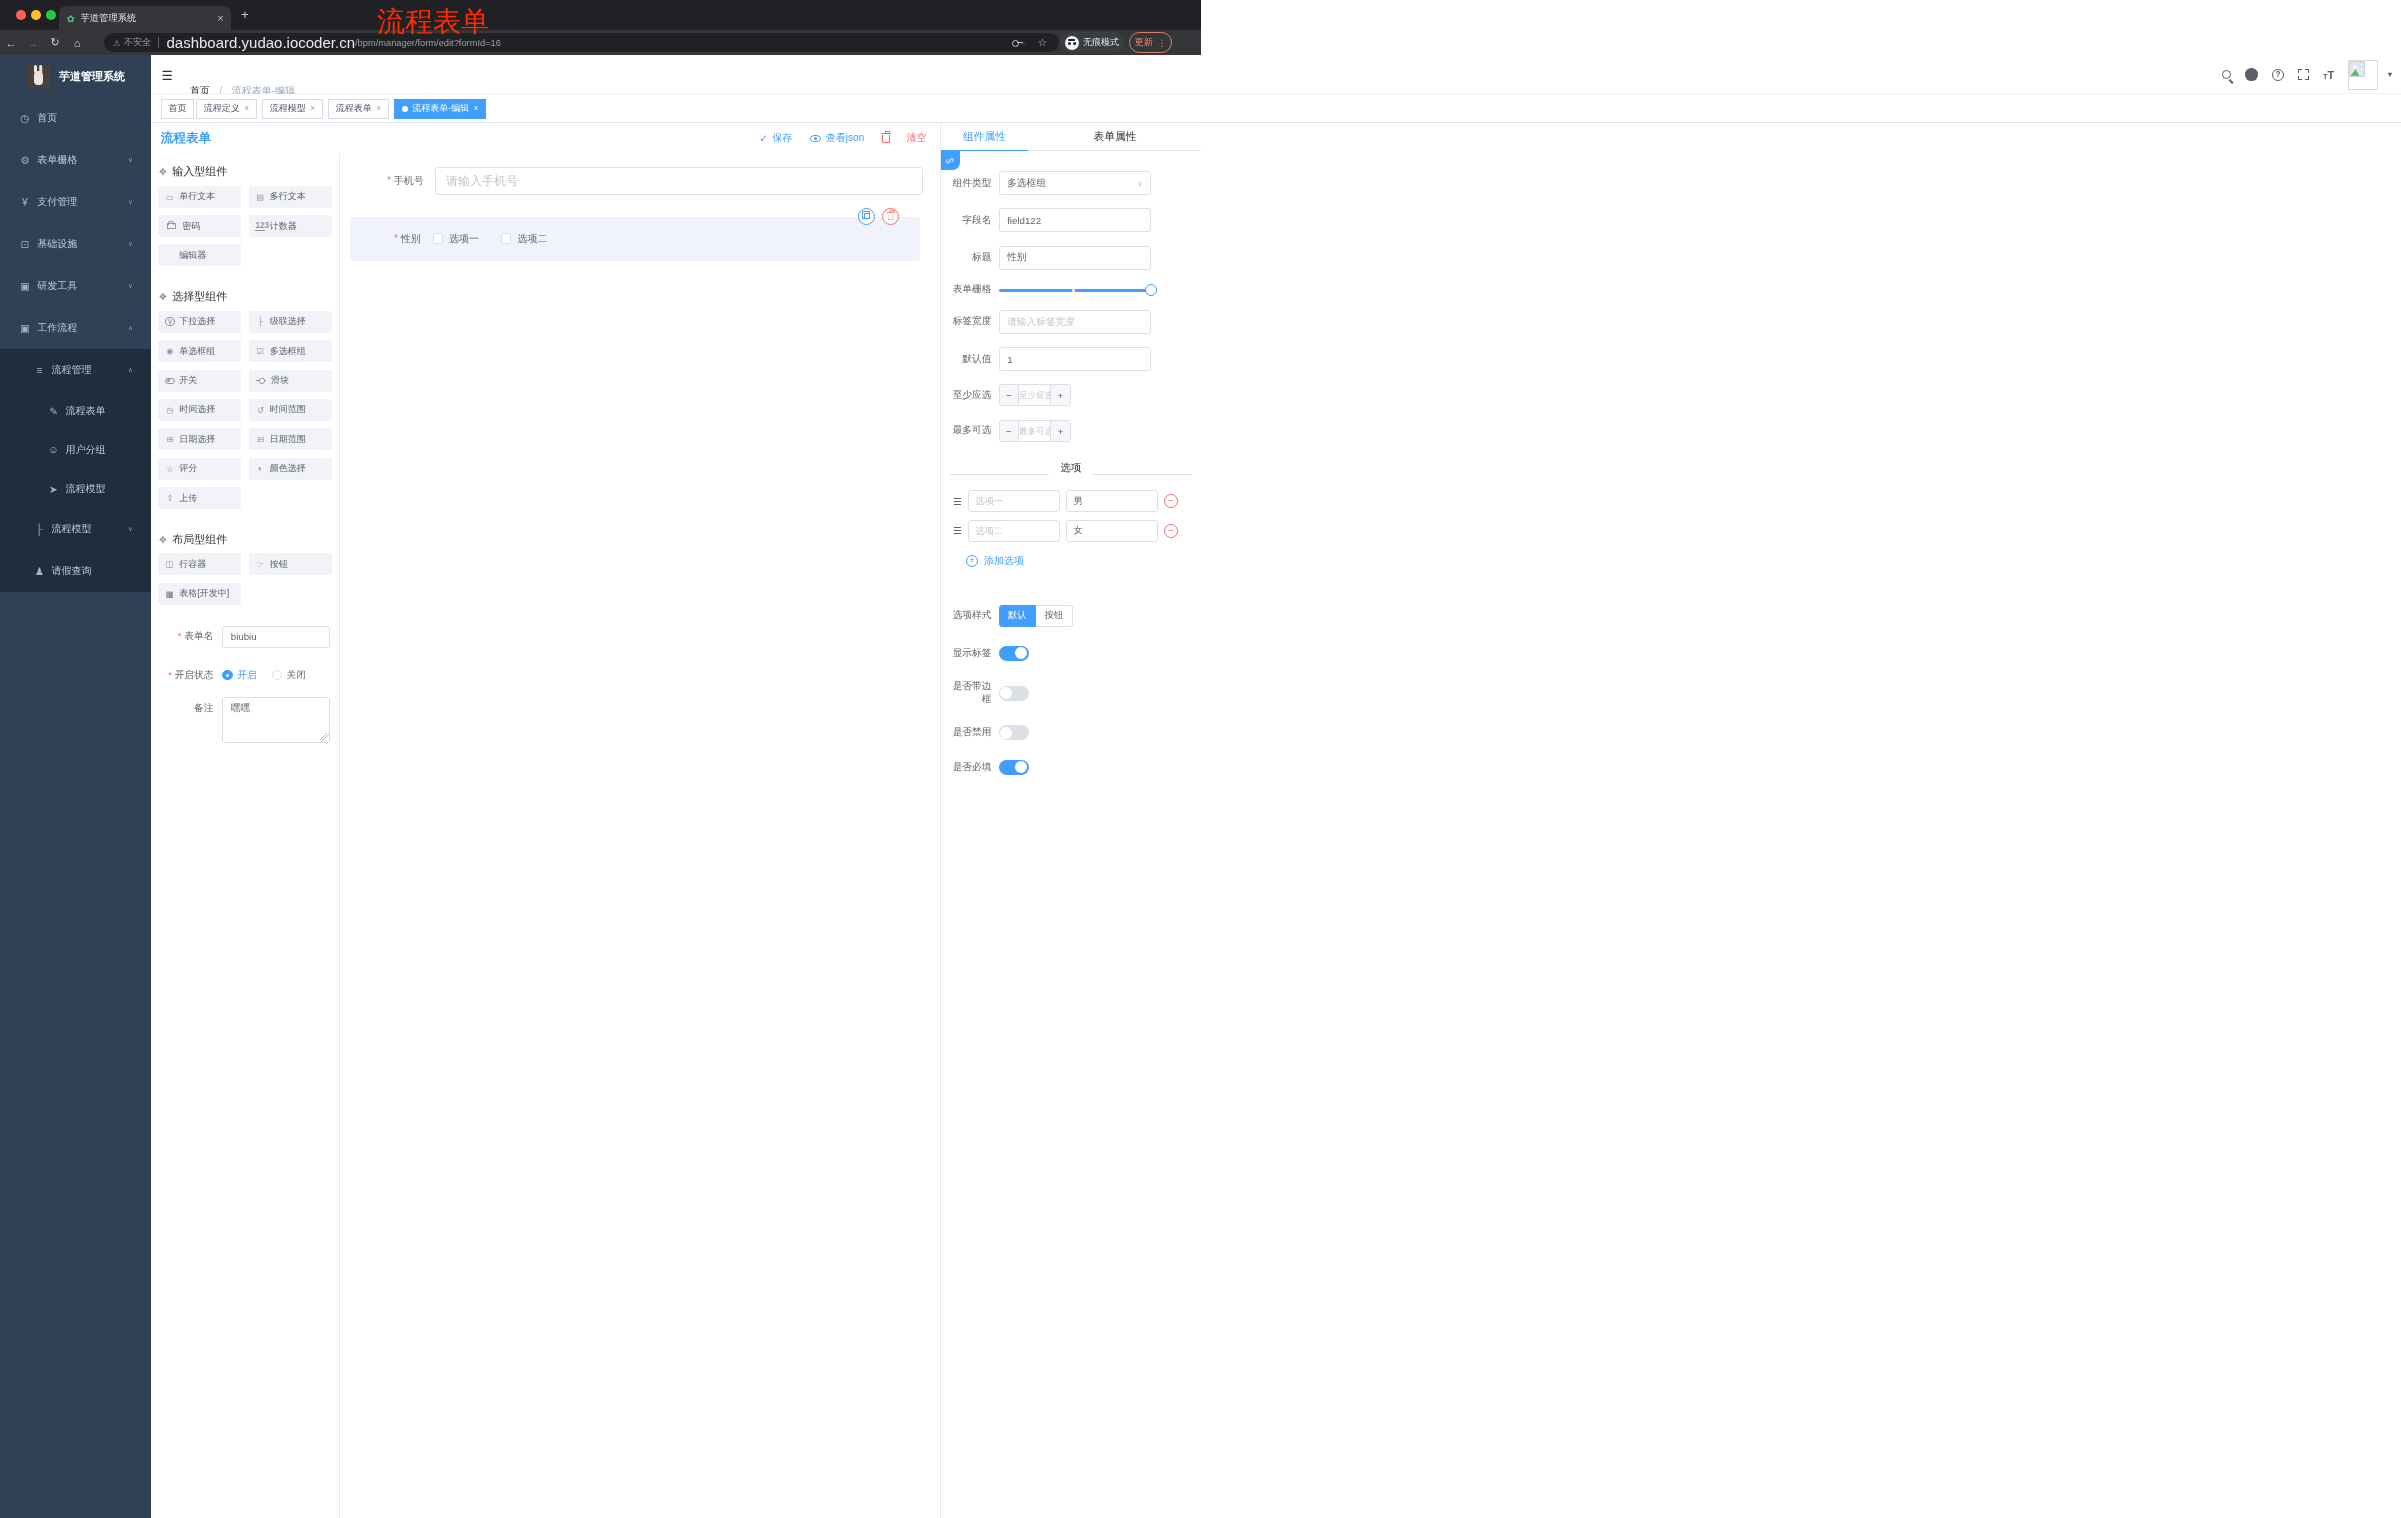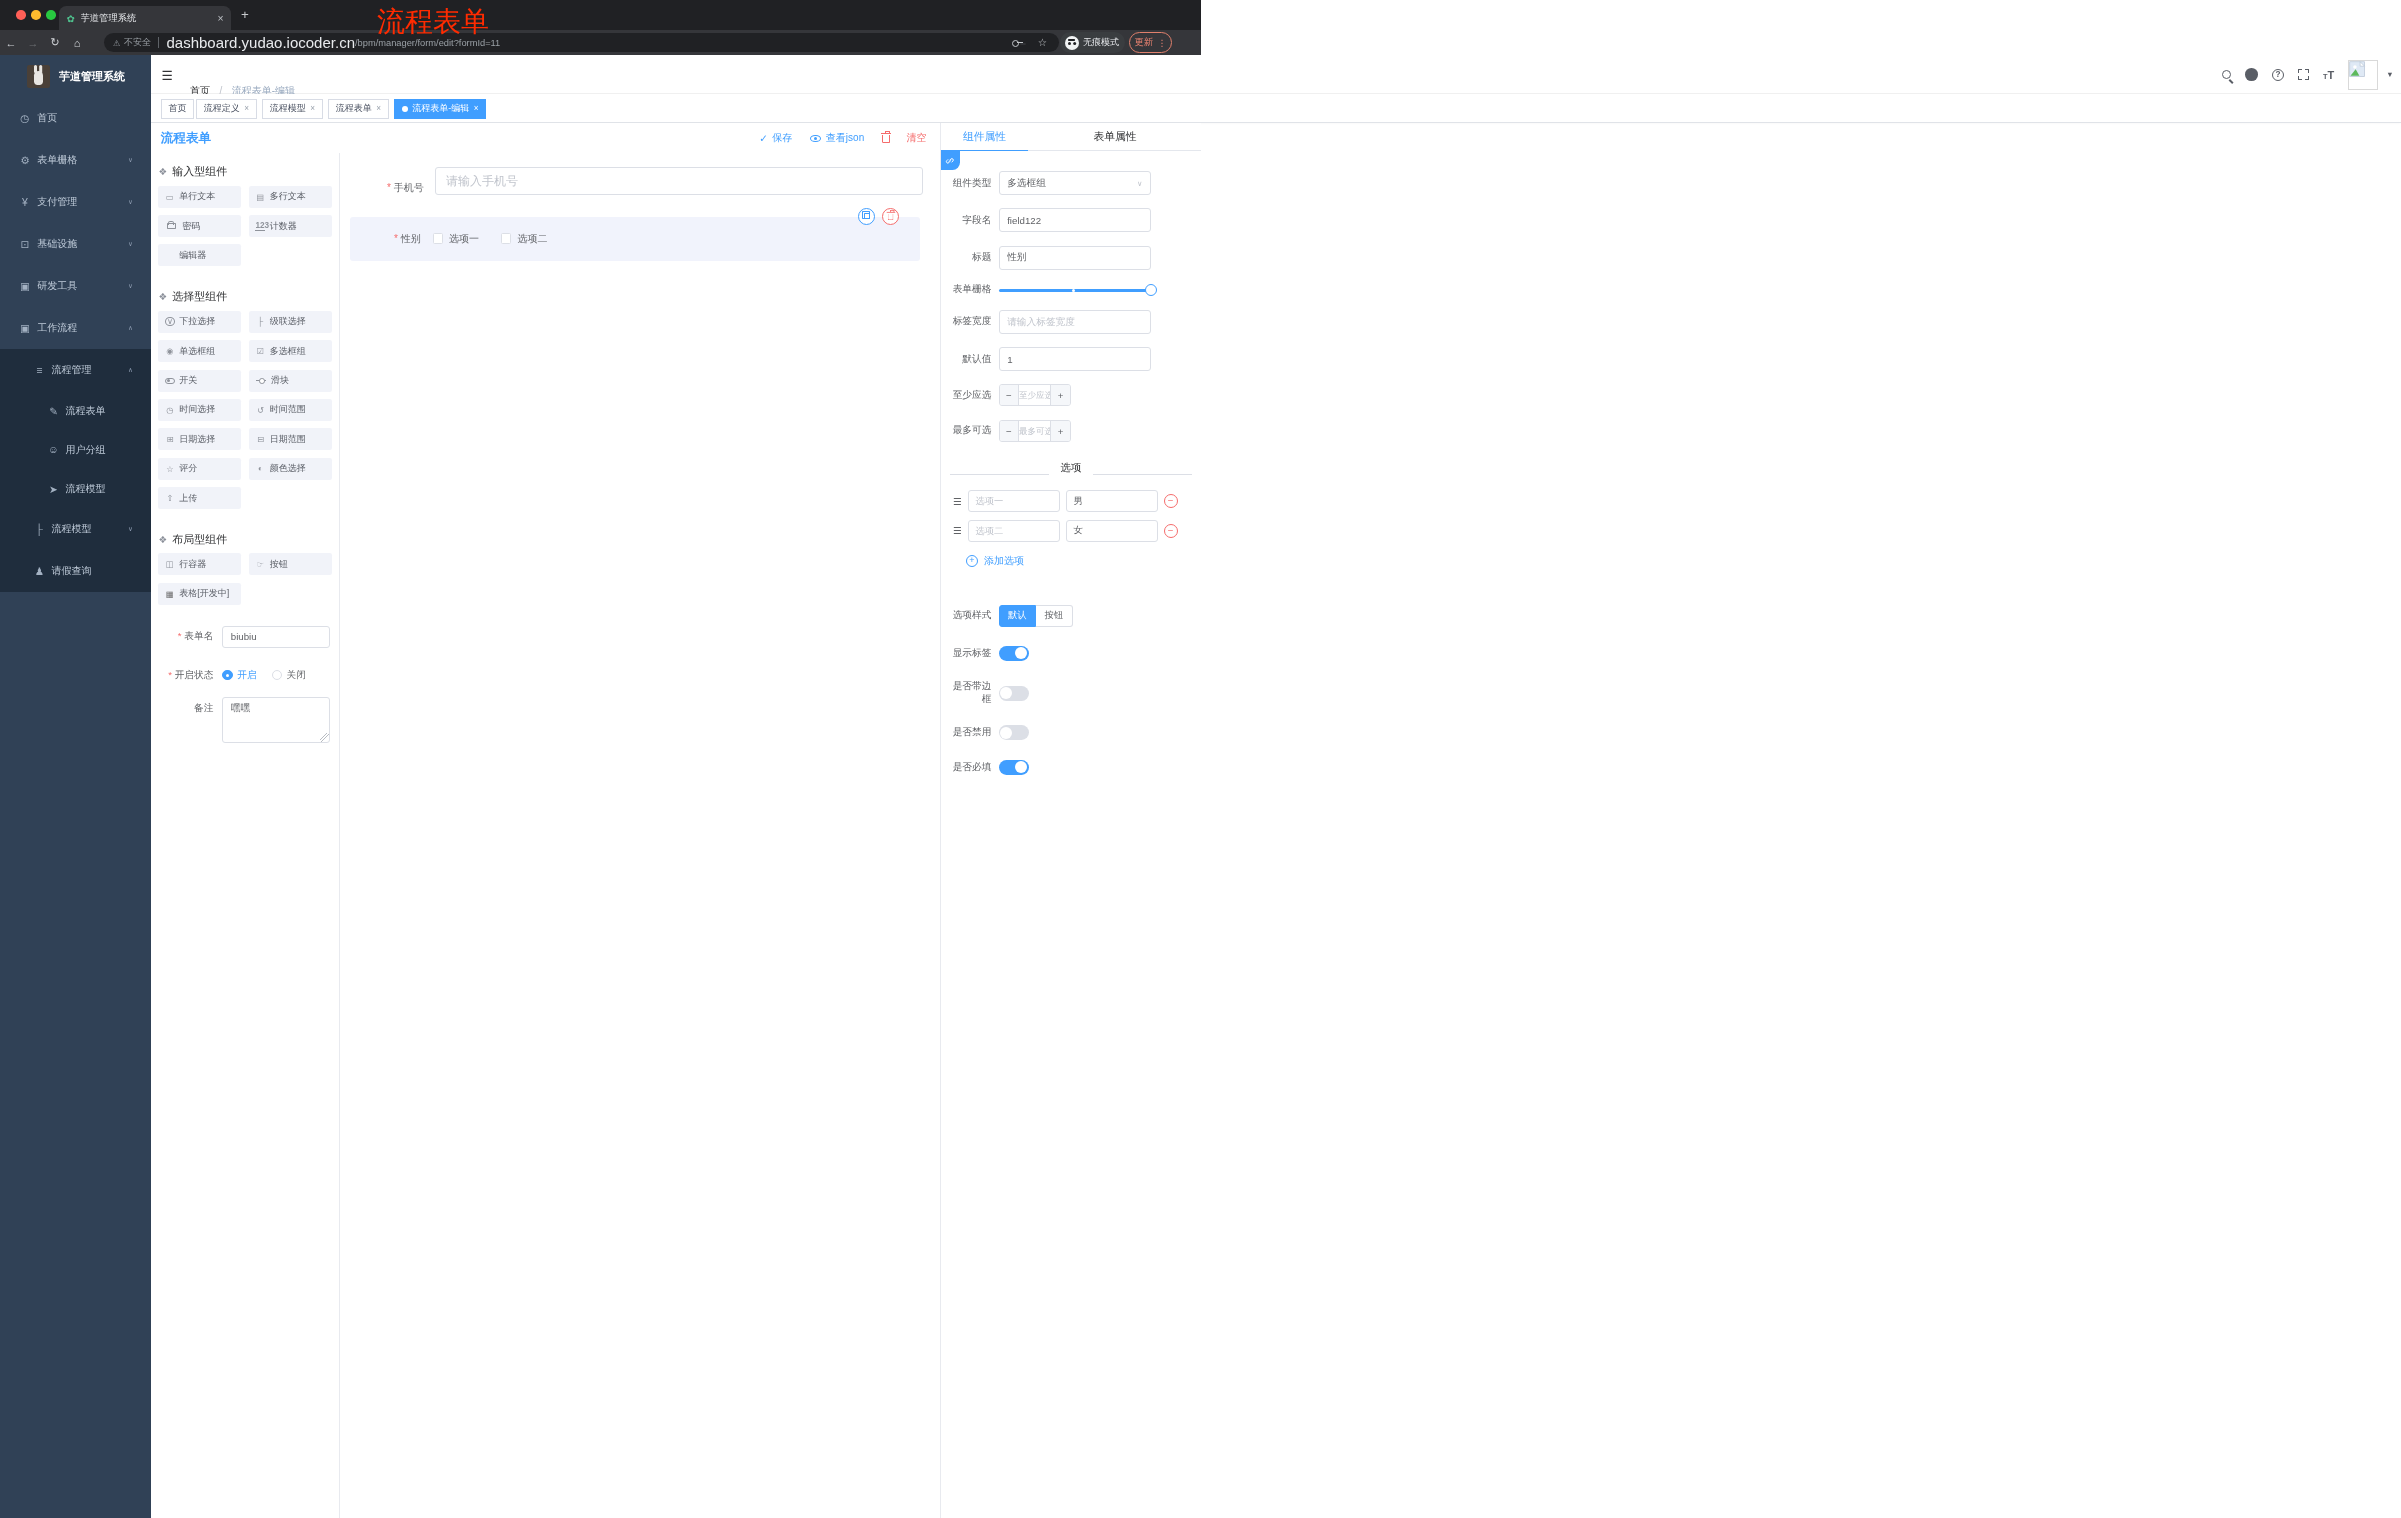--- a/index.html
+++ b/index.html
@@ -154,21 +154,21 @@
   .rdot.on::after { content:''; position:absolute; left:3px; top:3px; width:3px; height:3px; border-radius:50%; background:#fff; }
   .rdot.off { background:#fff; border:0.7px solid #dcdfe6; }
   .pf-ta { margin-left:9px; width:108px; height:46px; border:0.7px solid #dcdfe6; border-radius:3px;
     font-size:9.7px; color:#606266; padding:4.5px 7.4px; outline:none; resize:none;
     font-family:"Liberation Sans",sans-serif;
     background-image:linear-gradient(135deg, transparent 0 4.5px, #b8bcc2 4.5px 5.2px, transparent 5.2px 6.7px, #b8bcc2 6.7px 7.4px, transparent 7.4px);
     background-repeat:no-repeat; background-position:bottom right; background-size:9px 9px; }
 
   
   #canvas { position:absolute; top:153px; left:340px; width:600px; bottom:0; background:#fff; padding-top:14px; }
-  .cv-row { display:flex; align-items:flex-end; padding-left:9.7px; }
+  .cv-row { display:flex; align-items:center; padding-left:9.7px; }
   .cv-label { width:74px; text-align:right; font-size:10px; color:#606266; flex:none; }
   .cv-input { margin-left:11px; flex:1; margin-right:17px; height:27.5px; border:0.7px solid #dcdfe6;
     border-radius:3px; font-size:12px; padding:0 10.4px; outline:none; color:#606266; }
   .cv-input::placeholder, .pf-input::placeholder { color:#c0c4cc; }
   #sel-block { position:relative; margin:22px 20px 0 9.7px; height:44px; background:#f1f3fc; border-radius:3px;
     display:flex; align-items:center; }
   #sel-actions { position:absolute; top:-9px; right:21px; display:flex; gap:6.7px; }
   .act-circle { width:17px; height:17px; border-radius:50%; background:#fff; display:flex;
     align-items:center; justify-content:center; cursor:pointer; }
   .act-copy { border:1.1px solid #409EFF; color:#409EFF; }
@@ -265,21 +265,21 @@
   <div id="urlbar">
     <span class="navic">←</span>
     <span class="navic dis">→</span>
     <span class="navic">↻</span>
     <span class="navic">⌂</span>
     <div id="omnibox">
       <span class="warn">⚠</span>
       <span class="nsec">不安全</span>
       <span class="sep"></span>
       <span class="host">dashboard.yudao.iocoder.cn</span>
-      <span class="path">/bpm/manager/form/edit?formId=11</span>
+      <span class="path">/bpm/manager/form/edit?formId=16</span>
       <span class="keyicon"></span>
       <span class="staricon">☆</span>
     </div>
     <div id="incog">
       <span class="face"></span>
       <span class="lbl">无痕模式</span>
     </div>
     <div id="update">
       <span>更新</span>
       <span class="dots">⋮</span>

